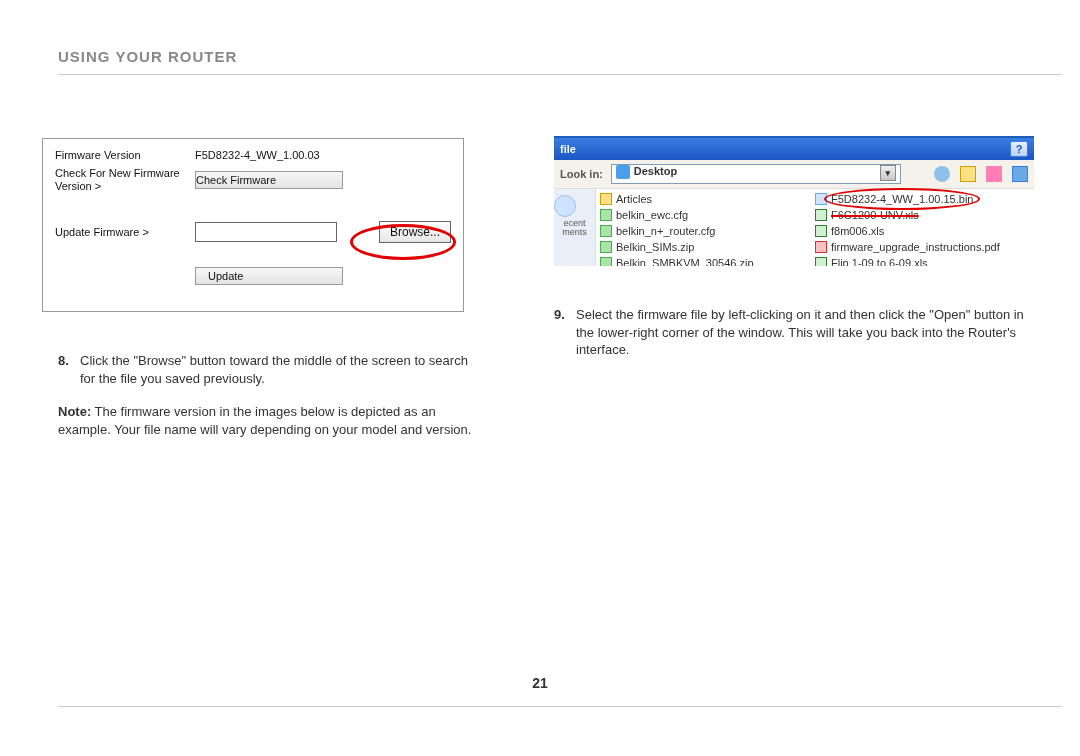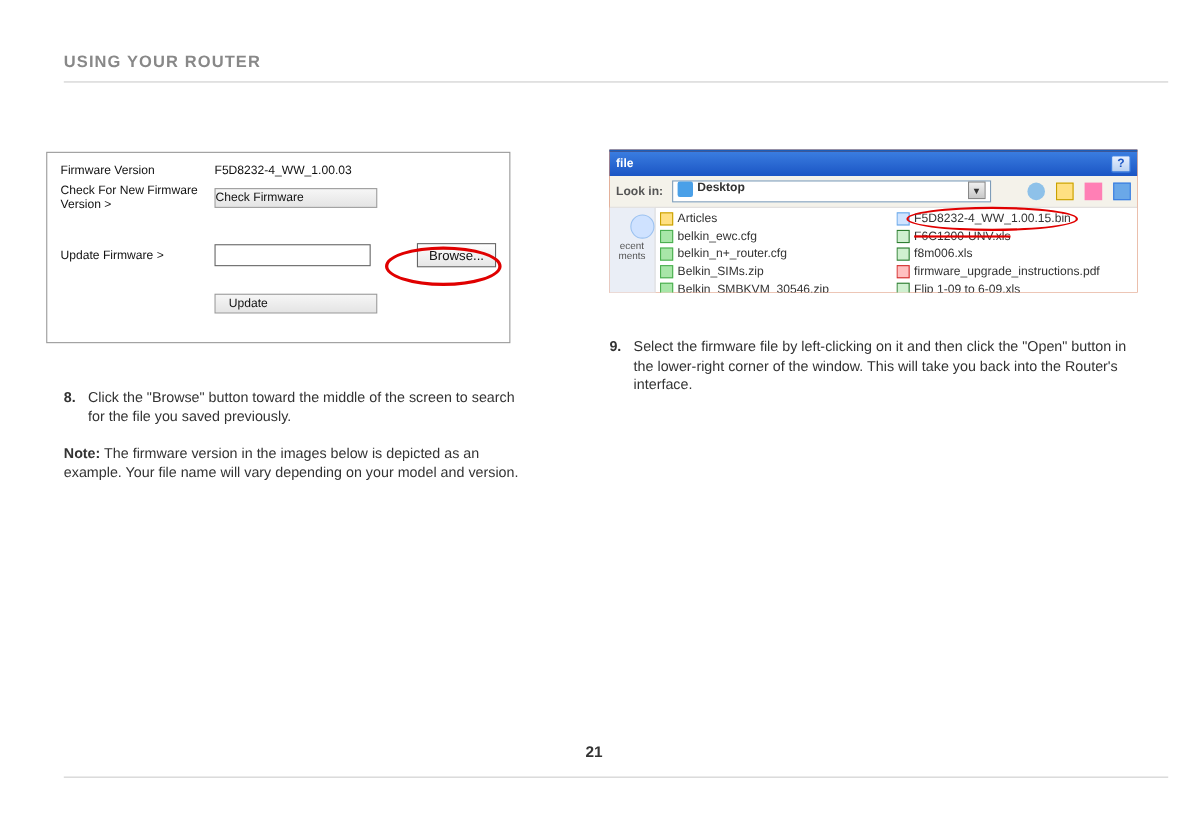--- a/index.html
+++ b/index.html
@@ -169,21 +169,21 @@
   .ico-view { background:#6aa8e8; border:1px solid #3a7de0;}
   .fd-body {
     display:flex;
     height: 84px;
     background:#fff;
   }
   .fd-places {
     width: 42px;
     background:#eaeef6;
     border-right:1px solid #ddd;
-    display:flex; flex-direction:column; align-items:flex-end;
+    display:flex; flex-direction:column; align-items:flex-start;
     padding-top:6px;
     font-size:9px; color:#555;
   }
   .fd-places .pl-ico { width:22px;height:22px; border-radius:50%; background:#cfe2ff; border:1px solid #9cc2f0; margin-bottom:2px;}
   .fd-files {
     flex:1;
     display:flex;
     padding: 2px 4px;
     gap: 0;
   }

